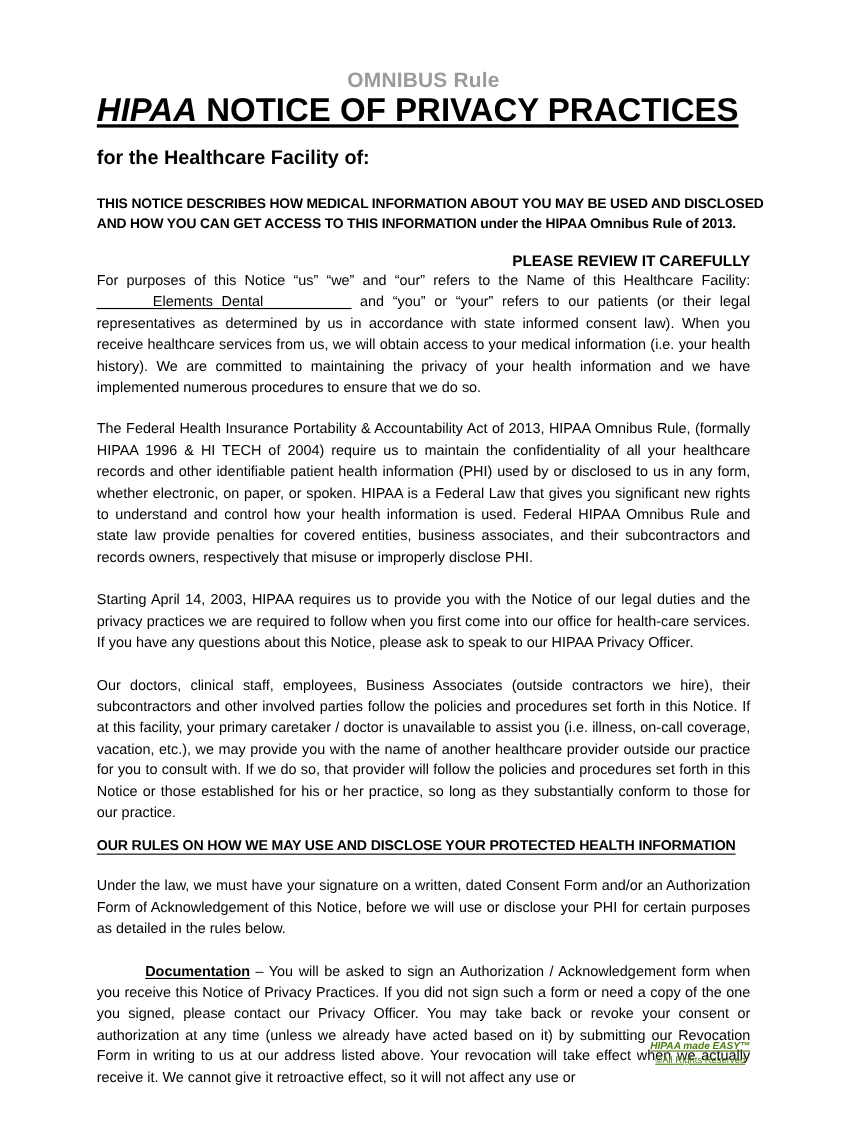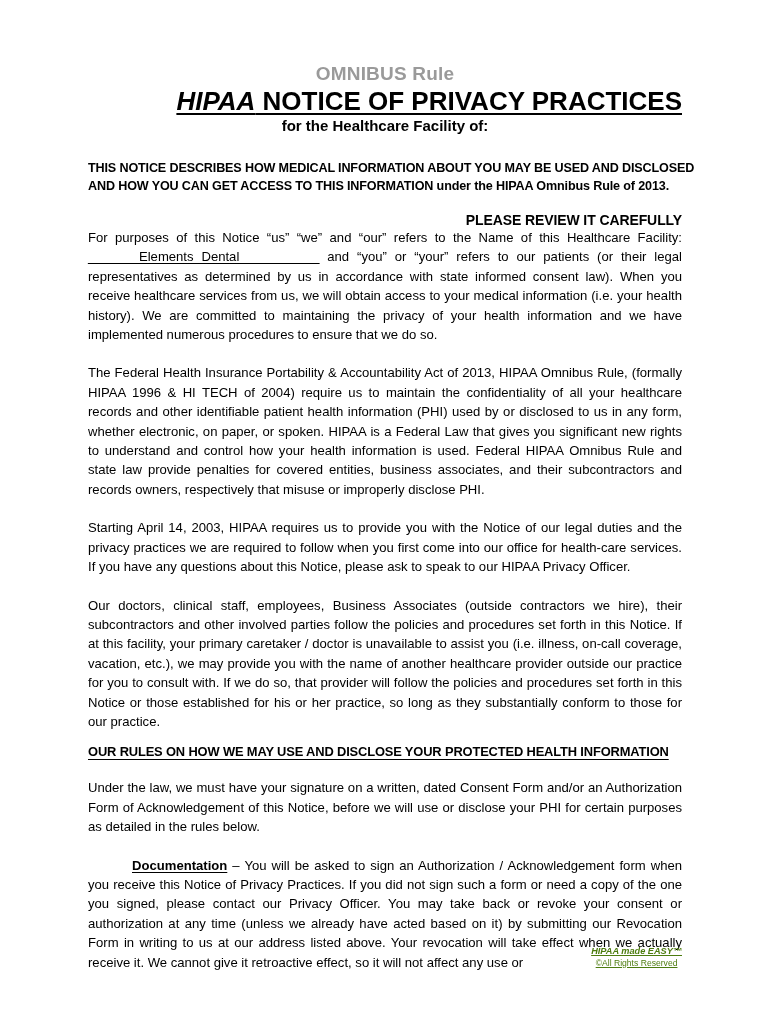--- a/index.html
+++ b/index.html
@@ -33,38 +33,38 @@
     text-align: center;
     color: #9a9a9a;
     font-size: 19px;
     font-weight: 600;
     letter-spacing: .2px;
     line-height: 24px;
     margin: 0 0 2px 0;
   }
 
   .doc-title {
-    text-align: right;
-    font-size: 26px;
+    text-align: left;
+    font-size: 30px;
     font-weight: bold;
     line-height: 26px;
-    margin: 0 0 3px 0;
+    margin: 0 0 20px 0;
     white-space: nowrap;
   }
   .doc-title .u {
     text-decoration: underline;
     text-underline-offset: 3px;
   }
   .doc-title .ital {
     font-style: italic;
   }
 
   .subtitle {
-    text-align: center;
-    font-size: 15px;
+    text-align: left;
+    font-size: 18px;
     font-weight: bold;
     line-height: 18px;
     margin: 0 0 1px 0;
   }
 
   .facility-block {
     font-size: 13.5px;
     font-weight: bold;
     line-height: 19px;
     padding-left: 138px;

